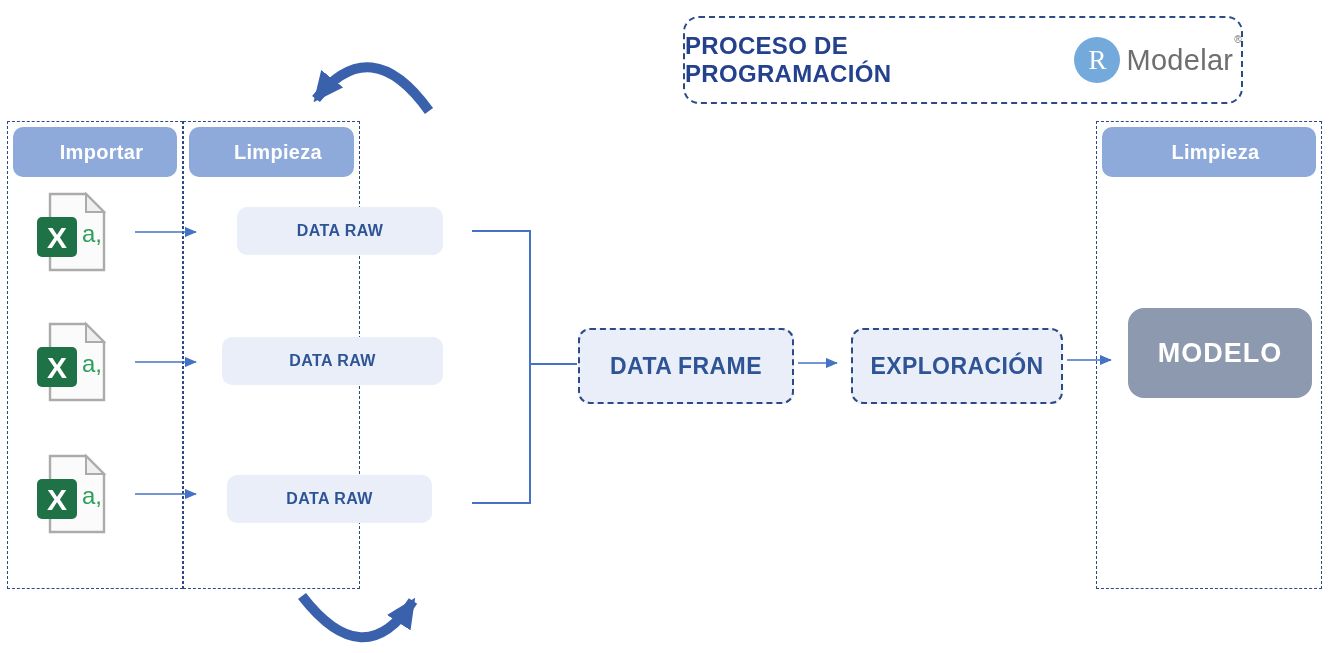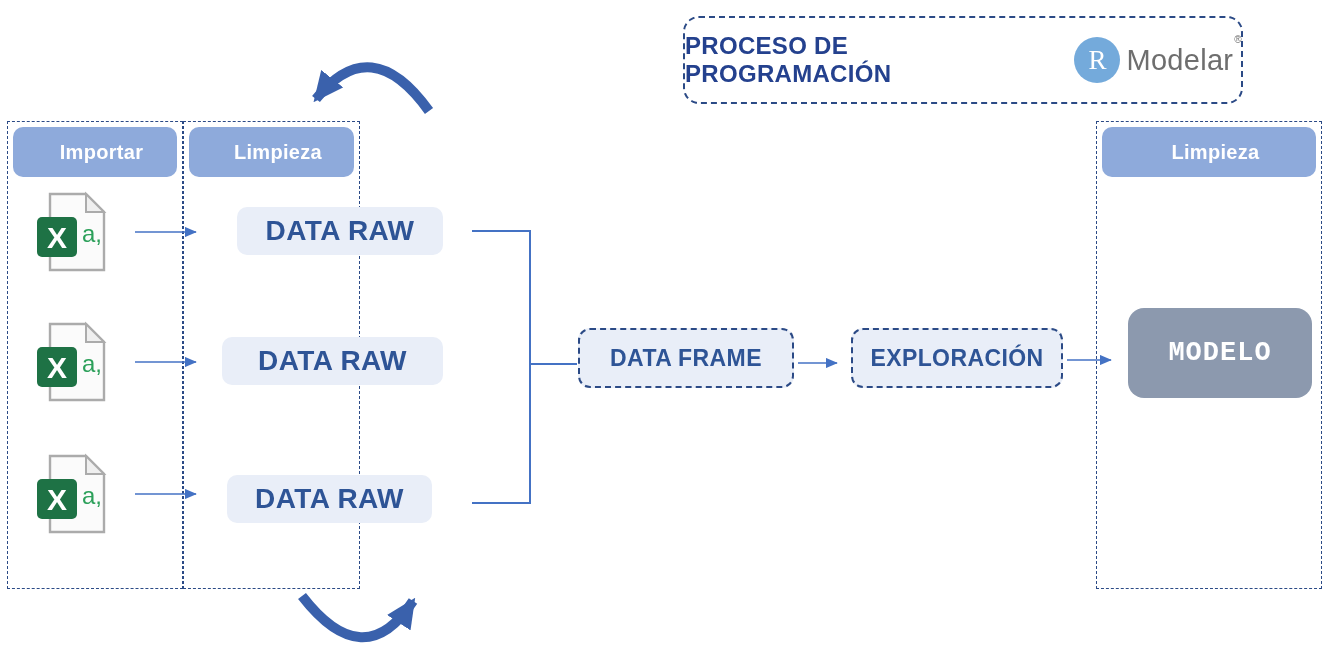--- a/index.html
+++ b/index.html
@@ -51,36 +51,36 @@
   .elbow-line{stroke:var(--connector);stroke-width:2;fill:none;}
   .curved{stroke:var(--curved-arrow);stroke-width:10;fill:none;}
 
   
   .file-icon{position:absolute;left:34px;width:76px;height:84px;}
   .file-1{top:190px;} .file-2{top:320px;} .file-3{top:452px;}
 
   
   .data-raw{position:absolute;height:48px;background:var(--node-fill);border-radius:10px;
     display:flex;align-items:center;justify-content:center;
-    color:var(--node-text);font-size:28px;font-weight:700;letter-spacing:.4px;}
+    color:var(--node-text);font-size:16px;font-weight:700;letter-spacing:.4px;}
   .raw-1{left:237px;top:207px;width:206px;}
   .raw-2{left:222px;top:337px;width:221px;}
   .raw-3{left:227px;top:475px;width:205px;}
 
   
-  .dashed-node{position:absolute;top:328px;height:60px;background:var(--node-fill);
+  .dashed-node{position:absolute;top:328px;height:76px;background:var(--node-fill);
     border:2px dashed var(--navy);border-radius:12px;
     display:flex;align-items:center;justify-content:center;
     color:var(--node-text);font-size:23px;font-weight:700;letter-spacing:.4px;}
   .node-dataframe{left:578px;width:216px;}
   .node-exploracion{left:851px;width:212px;text-align:right;}
   .node-modelo{position:absolute;left:1128px;top:308px;width:184px;height:90px;
     background:var(--modelo-fill);border-radius:16px;
     display:flex;align-items:center;justify-content:center;
-    color:#fff;font-size:27px;font-weight:700;letter-spacing:1px;font-family:Liberation Mono, monospace;}
+    color:#fff;font-size:27px;font-weight:700;letter-spacing:1px;}
 </style>
 </head>
 <body>
 
 <div class="canvas">
 
   <div class="title-box">
     <span class="title-text">PROCESO DE PROGRAMACIÓN</span>
     <span class="rstudio">
       <span class="r-circle">R</span>

